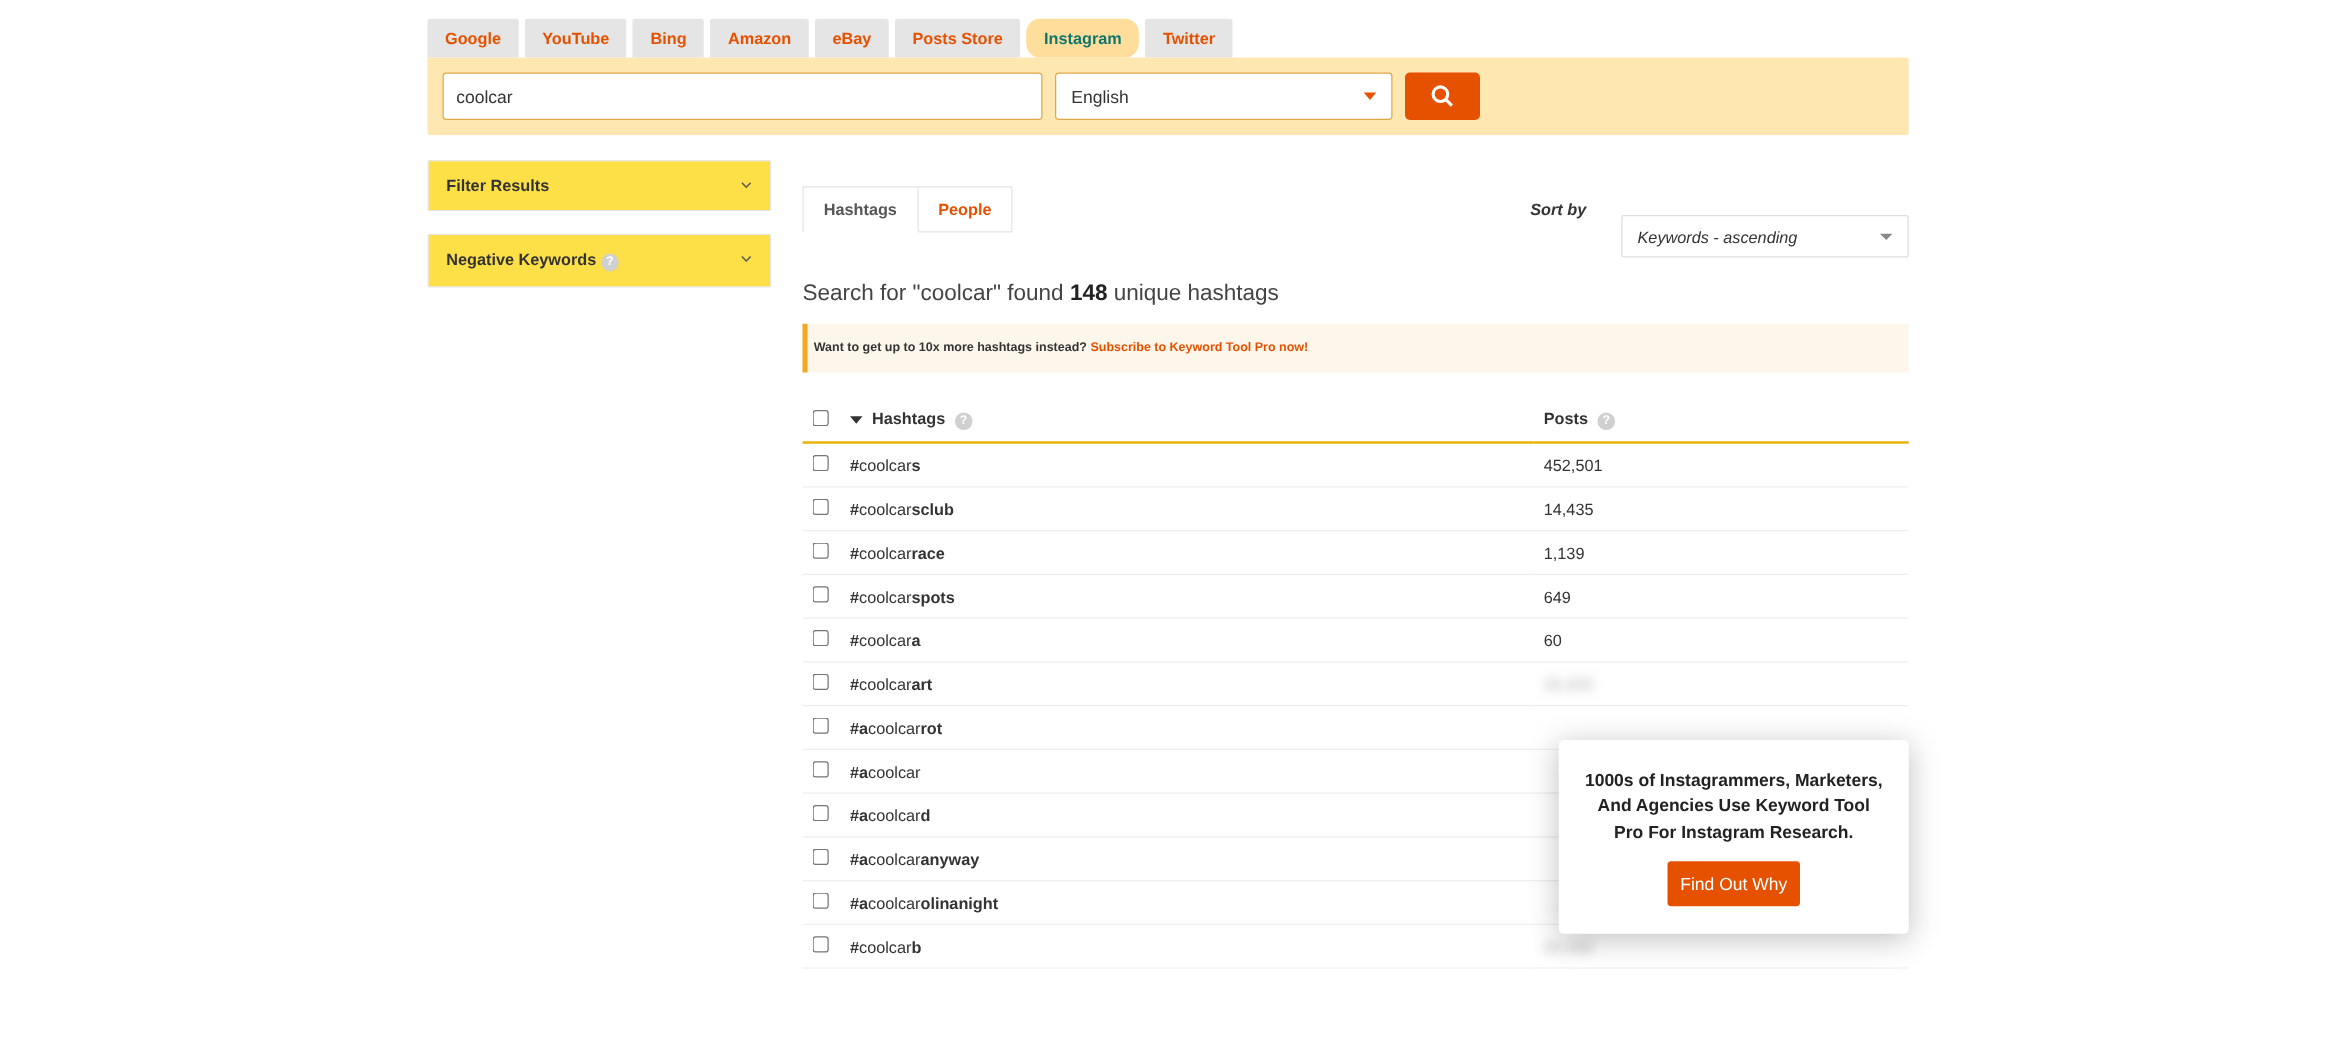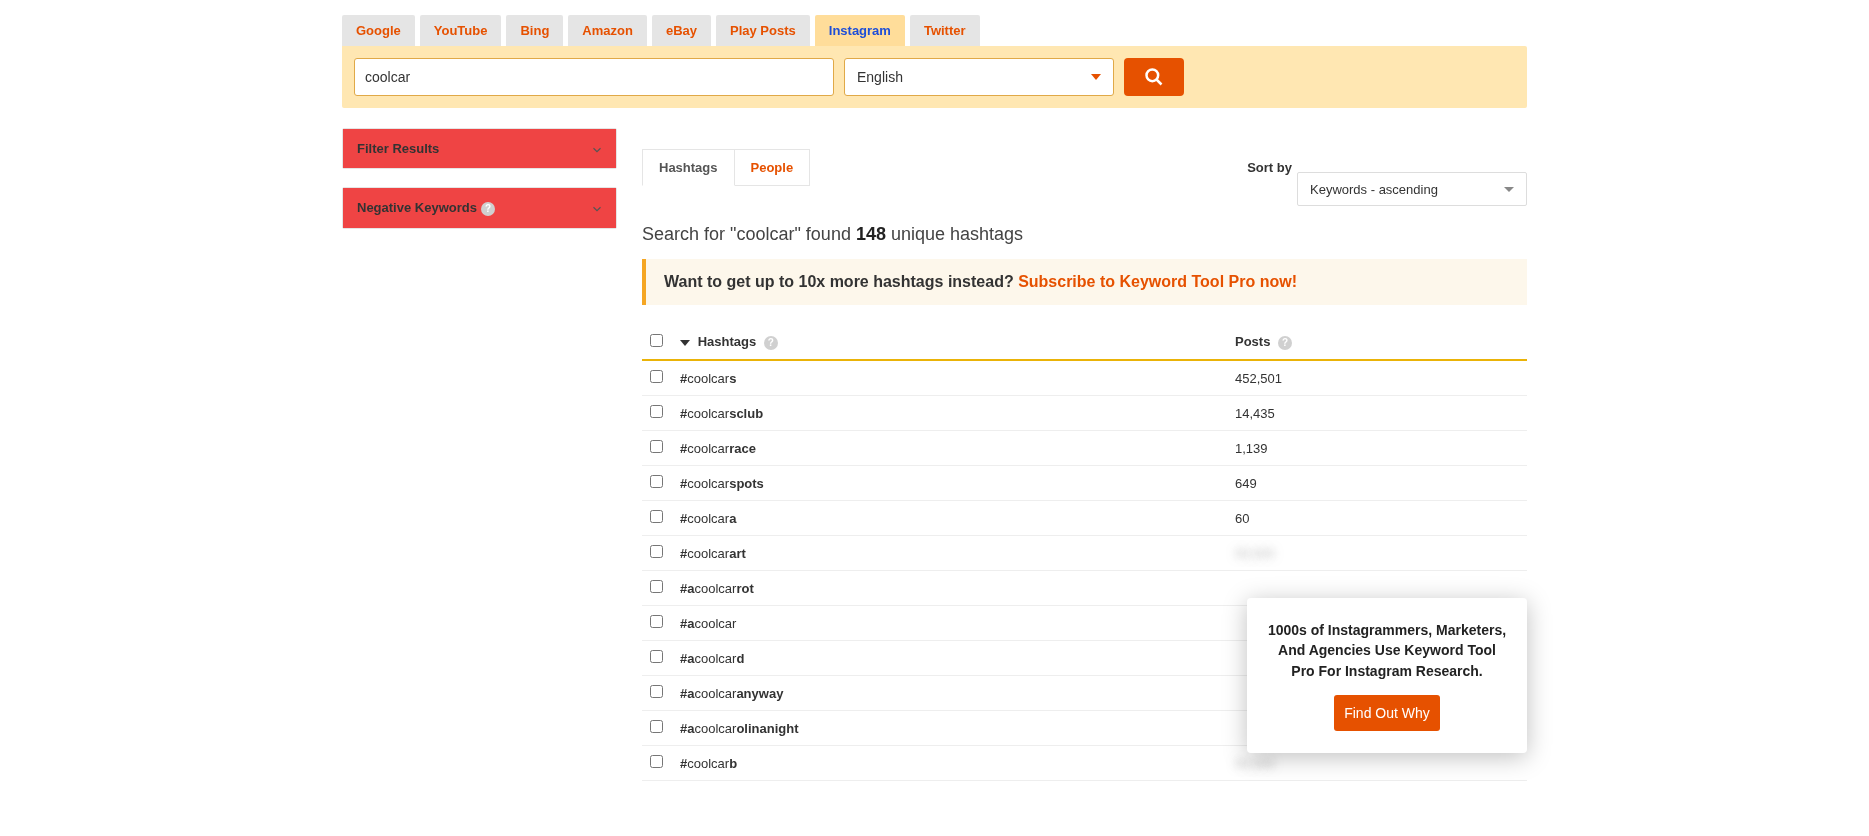--- a/index.html
+++ b/index.html
@@ -2,54 +2,54 @@
 <html><head>
 <meta charset="utf-8">
 <style>
   * { box-sizing: border-box; margin:0; padding:0; }
   body { font-family: Arial, Helvetica, sans-serif; font-size:14px; color:#333; background:#fff; }
   .page { width:1185px; margin: 0 auto; padding-top:15px; }
 
   
   .source-tabs { display:flex; gap:5px; margin-left:0; }
   .source-tab { background:#e5e5e5; color:#e65100; font-weight:bold; padding:8px 14px; border-radius:2px 2px 0 0; cursor:pointer; font-size:13px;}
-  .source-tab.active { background:#ffdd9a; color:#1d4ed8; }
+  .source-tab.active { background:#ffdd9a; color:#0f766e;border-radius:11px; }
 
   
   .searchbar { background:#ffe7b2; padding:12px; display:flex; gap:10px; align-items:center; border-radius:0 2px 2px 2px;}
   .search-input { flex: 0 0 480px; height:38px; border:1px solid #e0a948; border-radius:3px; padding:0 10px; font-size:14px; background:#fff; color:#333;}
   .lang-select { flex: 0 0 270px; height:38px; border:1px solid #e0a948; border-radius:3px; background:#fff; display:flex; align-items:center; justify-content:space-between; padding:0 12px; cursor:pointer;}
   .lang-select .caret { width:0;height:0;border-left:5px solid transparent;border-right:5px solid transparent;border-top:6px solid #e65100;}
   .search-btn { width:60px; height:38px; background:#e65100; border:none; border-radius:4px; cursor:pointer; display:flex; align-items:center; justify-content:center;}
   .search-btn svg { width:20px; height:20px; stroke:#fff; stroke-width:3; fill:none;}
 
   
   .cols { display:flex; gap:25px; margin-top:20px; align-items:flex-start;}
   .left { flex:0 0 275px; display:flex; flex-direction:column; gap:18px;}
   .filter-panel { border:1px solid #e5e5e5; border-radius:2px; }
-  .filter-head { display:flex; justify-content:space-between; align-items:center; padding:12px 14px; background:#ef4444; cursor:pointer; font-weight:bold; font-size:13px;gap:28px;}
+  .filter-head { display:flex; justify-content:space-between; align-items:flex-start; padding:12px 14px; background:#fde047; cursor:pointer; font-weight:bold; font-size:13px;gap:28px;}
   .filter-head .chev { width:12px; height:12px; }
   .help-circle { display:inline-block; width:14px;height:14px;border-radius:50%; background:#d0d0d0; color:#fff; font-size:10px; line-height:14px; text-align:center; margin-left:4px; font-weight:bold;}
 
   .right { flex:1; position:relative;}
 
   
   .result-head { display:flex; justify-content:space-between; align-items:center; }
   .result-tabs { display:flex; }
   .result-tab { border:1px solid #e5e5e5; padding:10px 16px; font-size:13px; font-weight:bold; cursor:pointer; background:#fff; color:#e65100; margin-right:-1px;}
   .result-tab.active { color:#555; border-bottom-color:#fff; position:relative; }
   .result-tab.active::after{content:'';position:absolute;left:0;right:0;bottom:-1px;height:1px;background:#fff;}
-  .sort-wrap { display:flex; align-items:center; gap:5px; font-size:13px;}
+  .sort-wrap { display:flex; align-items:center; gap:28px; font-size:13px;font-style:italic;}
   .sort-select { width:230px; height:34px; border:1px solid #ddd; border-radius:2px; display:flex; align-items:center; justify-content:space-between; padding:12px 12px; cursor:pointer; background:#fff;margin-top:44px;}
   .sort-select .caret2 { width:0;height:0;border-left:5px solid transparent;border-right:5px solid transparent;border-top:5px solid #888;}
 
   .summary { font-size:18px; color:#444; margin:18px 0 14px 0;}
   .summary .count { font-weight:bold; color:#222;}
 
-  .promo { background:#fdf7eb; border-left:4px solid #f5a623; padding:14px 18px; font-size:16px; margin-bottom:20px;}
+  .promo { background:#fdf7eb; border-left:4px solid #f5a623; padding:14px 5px; font-size:10px; margin-bottom:20px;}
   .promo strong { color:#333; font-weight:bold;}
   .promo a { color:#e65100; font-weight:bold; text-decoration:none;}
 
   
   .tbl { width:100%; border-collapse:collapse;}
   .tbl th, .tbl td { text-align:left; padding:9px 8px; border-bottom:1px solid #eee; font-size:13px;}
   .tbl th { font-weight:bold; color:#333; border-bottom:2px solid #eab308;}
   .col-check { width:30px; }
   .col-posts { width:300px;}
   .sort-caret-down { display:inline-block; margin-right:4px; vertical-align:middle; width:0;height:0;border-left:5px solid transparent;border-right:5px solid transparent;border-top:6px solid #333;}
@@ -68,21 +68,21 @@
 <body>
 
 <div class="page">
 
   <div class="source-tabs" id="source-tabs">
       <div class="source-tab">Google</div>
       <div class="source-tab">YouTube</div>
       <div class="source-tab">Bing</div>
       <div class="source-tab">Amazon</div>
       <div class="source-tab">eBay</div>
-      <div class="source-tab">Play Posts</div>
+      <div class="source-tab">Posts Store</div>
       <div class="source-tab active">Instagram</div>
       <div class="source-tab">Twitter</div>
     </div>
 
   <div class="searchbar">
     <input class="search-input" type="text" value="coolcar" style="">
     <div class="lang-select">
       <span>English</span>
       <span class="caret"></span>
     </div>

